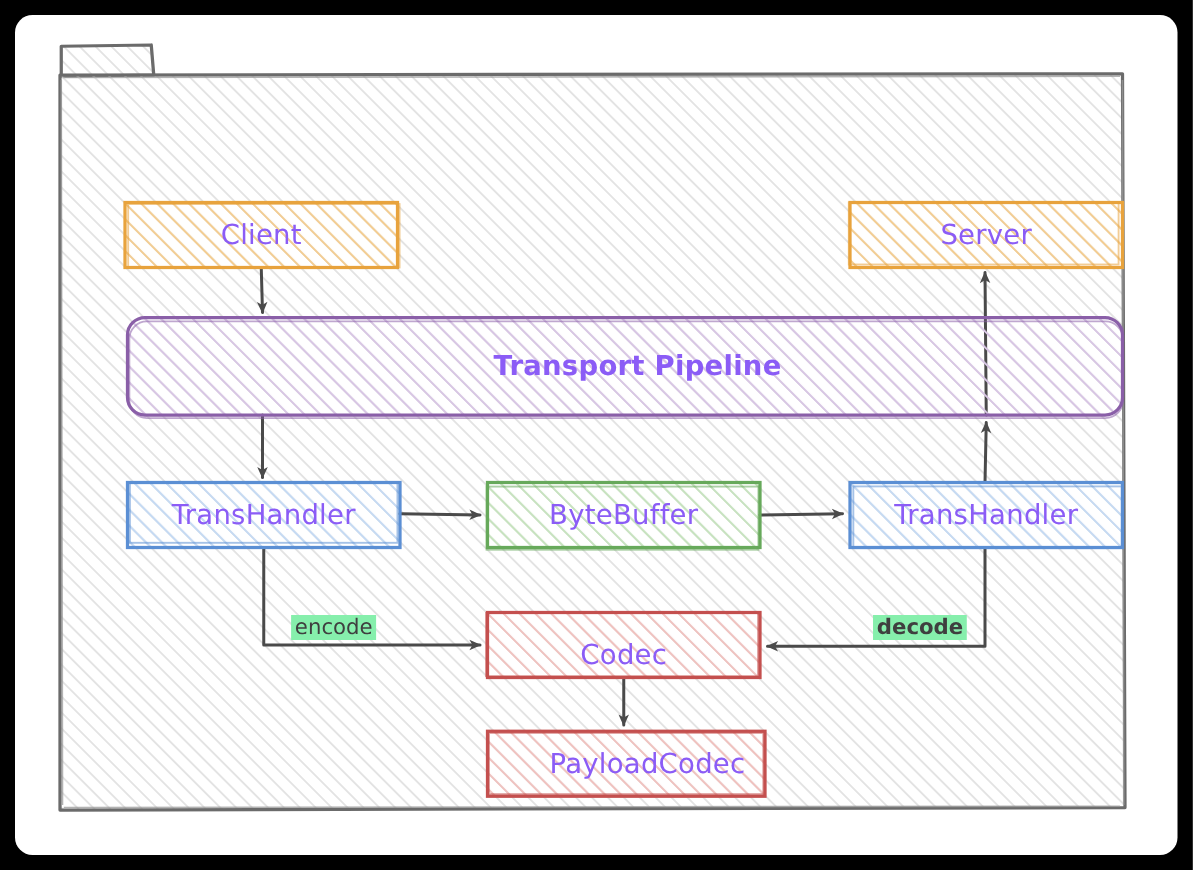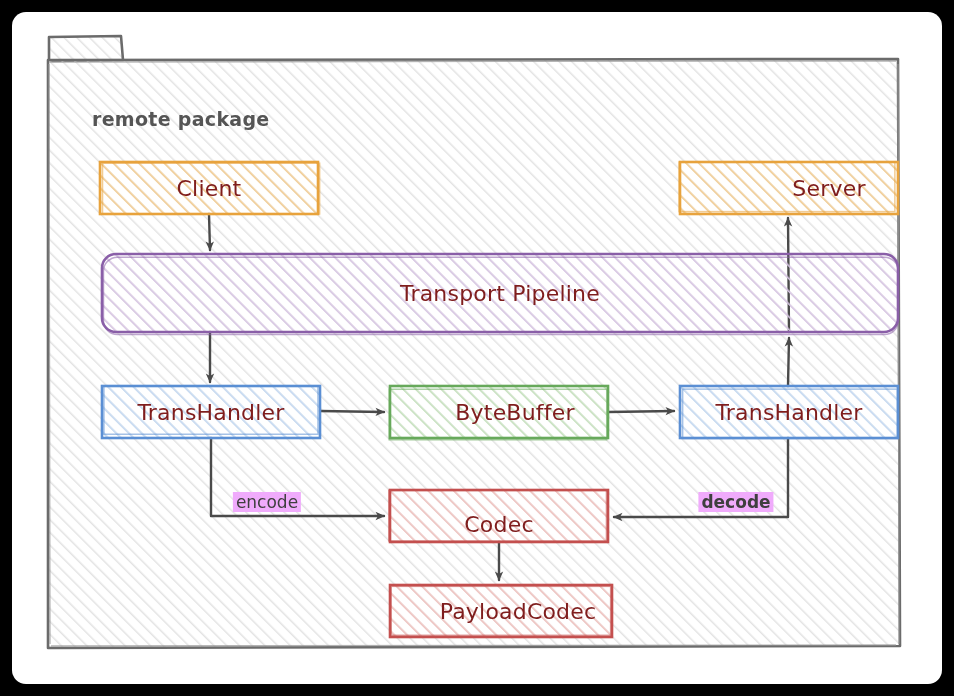--- a/index.html
+++ b/index.html
@@ -10,25 +10,25 @@
 
   
   #canvas{position:absolute;left:12px;top:12px;width:930px;height:672px;
           background:#ffffff;border-radius:14px;overflow:hidden;}
 
   #svgroot{position:absolute;left:0;top:0;width:930px;height:672px;}
 
   
   .lbl{position:absolute;
        font-family:"DejaVu Sans","Liberation Sans",sans-serif;
-       color:#7f1d1d;white-space:nowrap;
+       color:#8b5cf6;white-space:nowrap;
        display:flex;align-items:center;justify-content:center;
        pointer-events:none;}
   .node-lbl{font-size:22px;letter-spacing:.2px;}
-  .edge-lbl{font-size:17px;color:#3f3f3f;background:#f0abfc;padding:0 3px;}
+  .edge-lbl{font-size:17px;color:#3f3f3f;background:#86efac;padding:0 3px;}
   .pkg-lbl{font-size:19px;font-weight:700;color:#555;letter-spacing:.3px;}
 </style>
 </head>
 <body>
 
 <div id="stage">
   <div id="canvas">
 
     <svg id="svgroot" viewBox="0 0 930 672">
       <defs>
@@ -118,26 +118,25 @@
           </g>
           <g>
             <rect x="378" y="573" width="222" height="52" rx="0" ry="0" fill="url(#hatch-red)" stroke="#c4504f" stroke-width="2.6"></rect>
             <rect x="379.1648398592057" y="574.3549601030238" width="219.48639657471153" height="48.91856424437865" rx="0" ry="0" fill="none" stroke="#c4504f" stroke-width="1.5" opacity=".55"></rect>
           </g>
         </g>
     </svg>
 
     <div id="label-layer">
         <div class="lbl node-lbl" style="left: 88px; top: 150px; width: 218px; height: 52px;">Client</div>
-        <div class="lbl node-lbl" style="left: 668px; top: 150px; width: 218px; height: 52px; padding-left: 40px;">Server</div>
-        <div class="lbl node-lbl" style="left: 90px; top: 242px; width: 796px; height: 78px;">Transport Pipeline</div>
+        <div class="lbl node-lbl" style="left: 668px; top: 150px; width: 218px; height: 52px;">Server</div>
+        <div class="lbl node-lbl" style="left: 100px; top: 242px; width: 796px; height: 78px; font-weight: bold;">Transport Pipeline</div>
         <div class="lbl node-lbl" style="left: 90px; top: 374px; width: 218px; height: 52px;">TransHandler</div>
-        <div class="lbl node-lbl" style="left: 378px; top: 374px; width: 218px; height: 52px; padding-left: 16px;">ByteBuffer</div>
+        <div class="lbl node-lbl" style="left: 378px; top: 374px; width: 218px; height: 52px;">ByteBuffer</div>
         <div class="lbl node-lbl" style="left: 668px; top: 374px; width: 218px; height: 52px;">TransHandler</div>
         <div class="lbl node-lbl" style="left: 378px; top: 478px; width: 218px; height: 68px;">Codec</div>
         <div class="lbl node-lbl" style="left: 378px; top: 573px; width: 256px; height: 52px;">PayloadCodec</div>
         <div class="lbl edge-lbl" style="left: 255px; top: 490px; transform: translate(-50%, -50%);">encode</div>
         <div class="lbl edge-lbl" style="left: 724px; top: 490px; transform: translate(-50%, -50%); font-weight: bold;">decode</div>
       </div>
 
-    <div class="lbl pkg-lbl" style="left:80px;top:96px;">remote package</div>
   </div>
 </div>
 
 </body></html>

